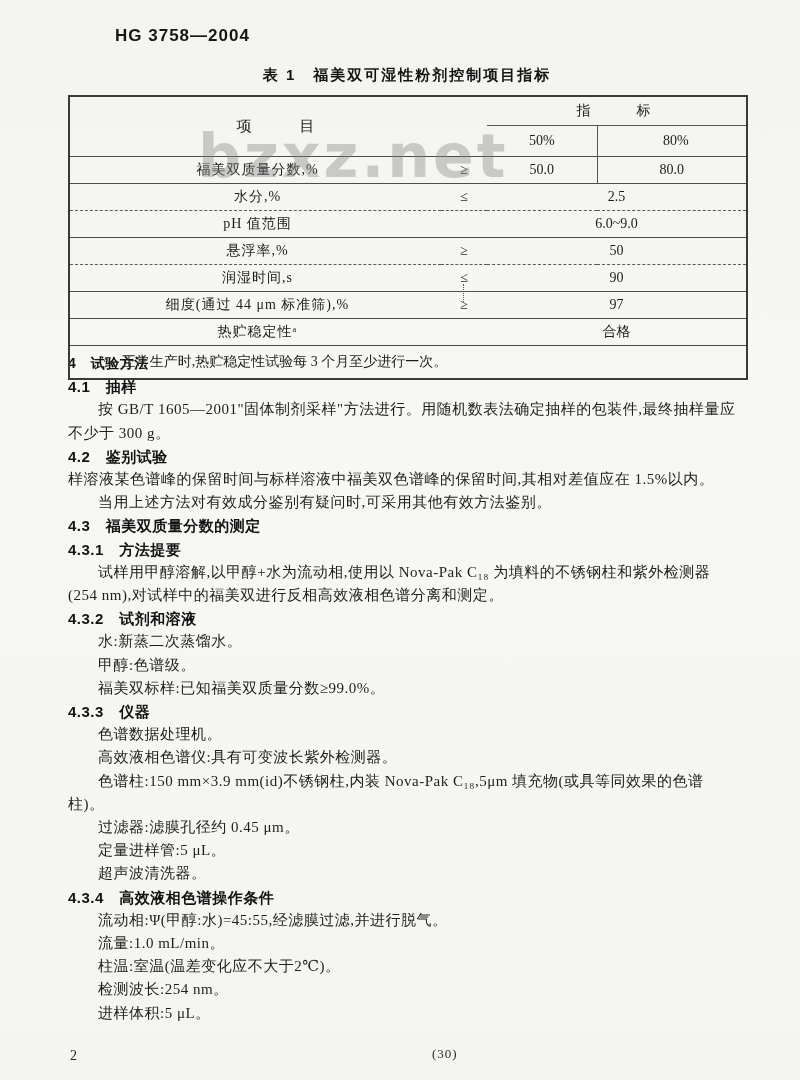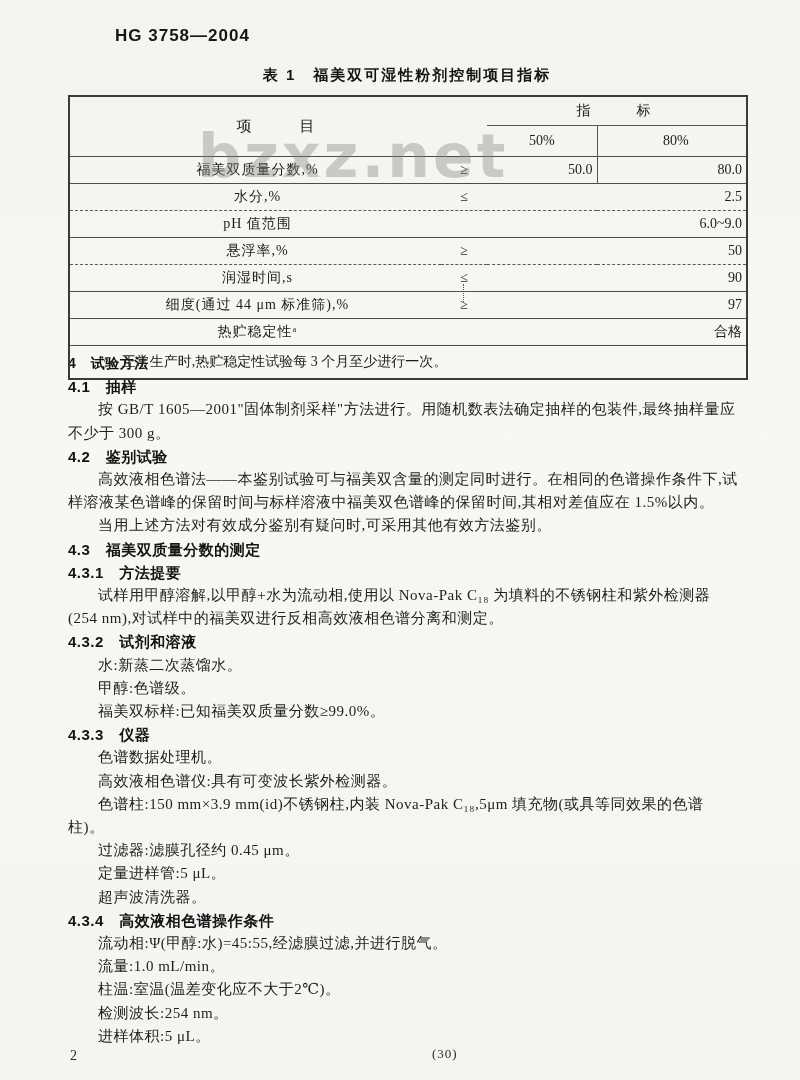--- a/index.html
+++ b/index.html
@@ -37,21 +37,21 @@
   .spec-table th, .spec-table td { padding:2px 4px; font-weight:normal; }
   .spec-table thead th { text-align:center; letter-spacing:6px; }
   .spec-table .h-ind { border-bottom:1px solid #575757; height:24px; }
   .spec-table .h-item { font-size:15px; }
   .spec-table .h-sub { height:26px; letter-spacing:0; font-size:14px; }
   .spec-table .h-sub.sep { border-left:1px solid #575757;padding-left:12px; }
   .spec-table tbody tr td { border-top:1px solid #4c4c4c; height:22px; }
   .spec-table tbody tr.dashed td { border-top:1px dashed #5a5a5a; }
   .spec-table td.cell-label { text-align:center; padding-left:8px; letter-spacing:1px; }
   .spec-table td.cell-op { text-align:center; color:#2a2a2a; }
-  .spec-table td.cell-val { text-align:right;margin-top:48px; }
+  .spec-table td.cell-val { text-align:center;margin-top:48px; }
   .spec-table td.cell-val.sep { border-left:1px solid #575757; }
   .spec-table tfoot td {
     border-top:1px solid #4c4c4c; height:28px;
     text-align:left; padding-left:34px; font-size:14px;
   }
   .col-label { width:372px; } .col-op { width:46px; }
   .col-v1 { width:110px; } .col-v2 { width:150px; }
   .scan-cross {
     position:absolute; left:452px; top:284px; width:22px; height:18px; z-index:3;
     border-left:1px dotted #555; margin-left:11px;
@@ -154,21 +154,20 @@
 
   <div class="watermark">bzxz.net</div>
   <div class="scan-cross"></div>
 
   <div class="content">
       <div class="line h1">4　试验方法</div>
       <div class="line h2">4.1　抽样</div>
       <div class="line p indent">按 GB/T 1605—2001"固体制剂采样"方法进行。用随机数表法确定抽样的包装件,最终抽样量应</div>
       <div class="line p">不少于 300 g。</div>
       <div class="line h2">4.2　鉴别试验</div>
-      <div class="line p indent">高效液相色谱法——本鉴别试验可与福美双含量的测定同时进行。在相同的色谱操作条件下,试</div>
       <div class="line p">样溶液某色谱峰的保留时间与标样溶液中福美双色谱峰的保留时间,其相对差值应在 1.5%以内。</div>
       <div class="line p indent">当用上述方法对有效成分鉴别有疑问时,可采用其他有效方法鉴别。</div>
       <div class="line h2">4.3　福美双质量分数的测定</div>
       <div class="line h2">4.3.1　方法提要</div>
       <div class="line p indent">试样用甲醇溶解,以甲醇+水为流动相,使用以 Nova-Pak C₁₈ 为填料的不锈钢柱和紫外检测器</div>
       <div class="line p">(254 nm),对试样中的福美双进行反相高效液相色谱分离和测定。</div>
       <div class="line h2">4.3.2　试剂和溶液</div>
       <div class="line p indent">水:新蒸二次蒸馏水。</div>
       <div class="line p indent">甲醇:色谱级。</div>
       <div class="line p indent">福美双标样:已知福美双质量分数≥99.0%。</div>

